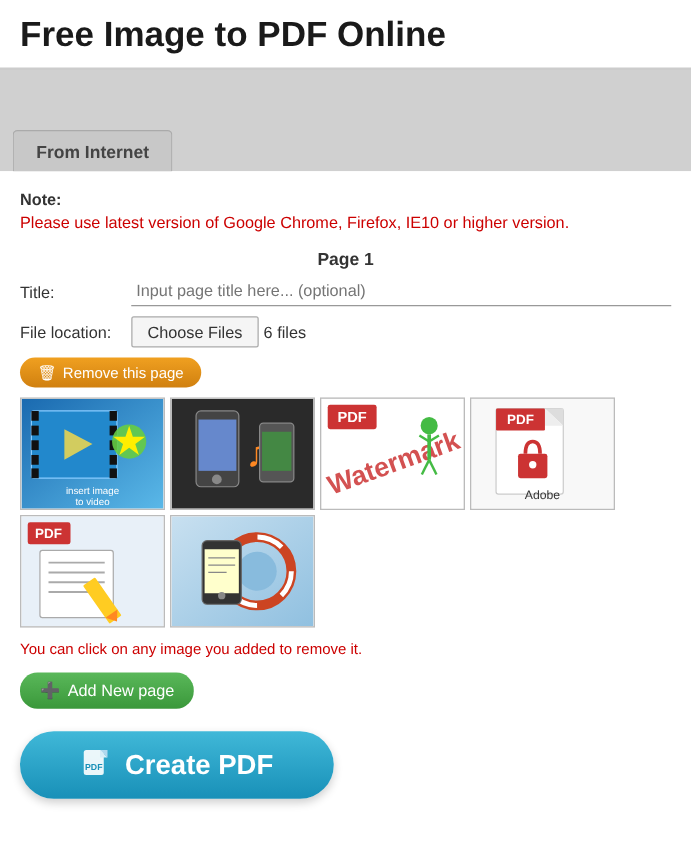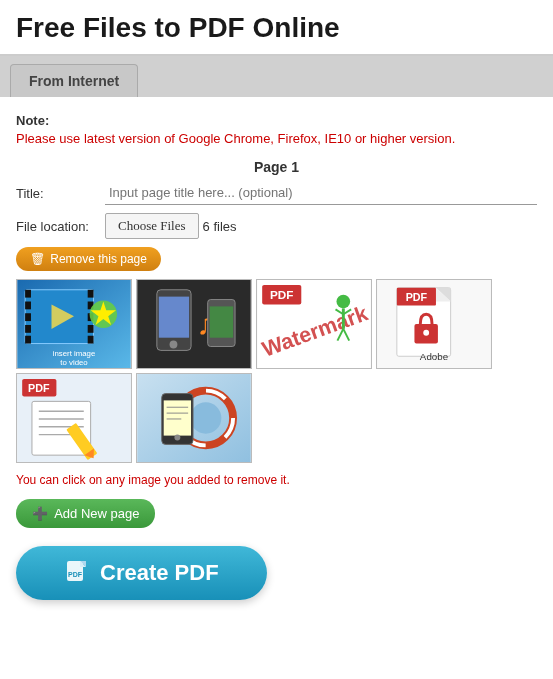--- a/index.html
+++ b/index.html
@@ -39,20 +39,21 @@
       border-bottom: none;
     }
     .tab.active {
       background: #4a90c8;
       color: #fff;
       border-color: #3a80b8;
     }
     .tab.inactive {
       background: #c8c8c8;
       color: #444;
+      margin-top: 40px;
     }
 
     .content {
       padding: 14px 16px;
       background: #fff;
     }
 
     .note-box {
       margin-bottom: 12px;
     }
@@ -101,21 +102,20 @@
     }
 
     .choose-files-btn {
       background: #f5f5f5;
       border: 1px solid #aaa;
       padding: 4px 12px;
       font-size: 13px;
       cursor: pointer;
       border-radius: 2px;
       color: #333;
-      font-family: Liberation Serif, serif;
     }
     .files-count {
       font-size: 13px;
       color: #333;
     }
 
     .remove-page-btn {
       background: linear-gradient(to bottom, #f0a020, #d08010);
       border: none;
       border-radius: 14px;
@@ -207,21 +207,21 @@
       display: inline-flex;
       align-items: center;
       gap: 10px;
       box-shadow: 0 3px 8px rgba(0,0,0,0.2);
     }
   </style>
 </head>
 <body>
 
 <div class="header">
-  <h1>Free Files to PDF Online</h1>
+  <h1>Free Image to PDF Online</h1>
 </div>
 
 <div class="tabs-bar">
   <div class="tab inactive">From Internet</div>
 </div>
 
 <div class="content">
 
   <div class="note-box">
     <span class="note-label">Note:</span>

